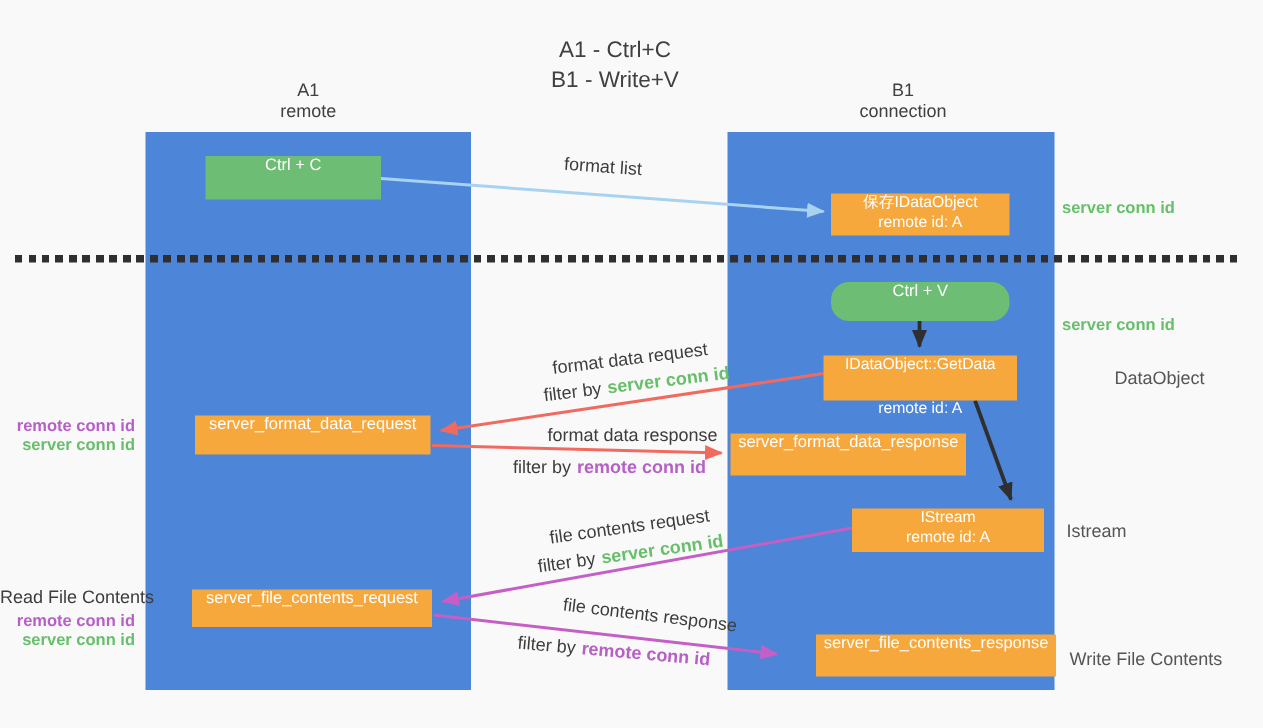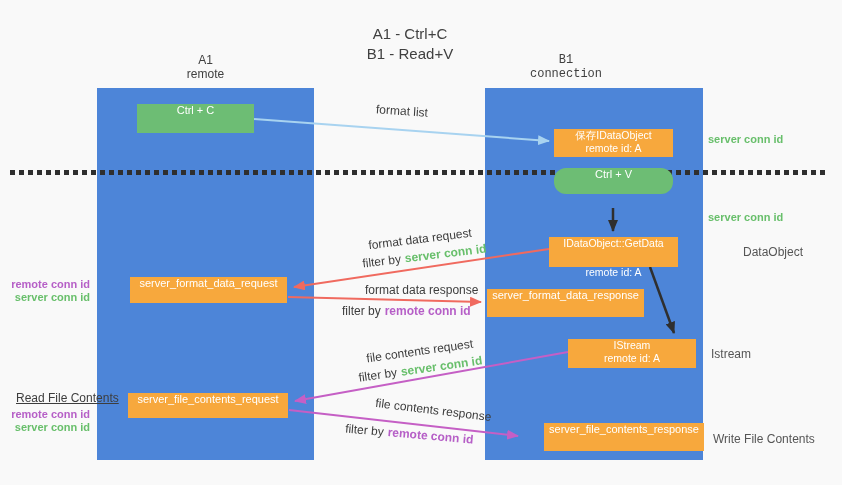--- a/index.html
+++ b/index.html
@@ -29,28 +29,28 @@
   .r-p5{transform:rotate(5deg);}
   .side-group{text-align:right;font-size:11px;line-height:13px;z-index:5;}
 </style>
 </head>
 <body>
 
 <div class="canvas">
 
   <div class="abs title">
     <div>A1 - Ctrl+C</div>
-    <div>B1 - Read+V</div>
+    <div>B1 - Write+V</div>
   </div>
 
   <div class="abs col-header" style="left:97px;width:217px;">
     <div>A1</div>
     <div>remote</div>
   </div>
-  <div class="abs col-header" style="left:457px;width:218px;font-family:Liberation Mono, monospace;">
+  <div class="abs col-header" style="left:493px;width:218px;">
     <div>B1</div>
     <div>connection</div>
   </div>
 
   <div class="abs lane" style="left:97px;top:88px;width:217px;height:372px;"></div>
   <div class="abs lane" style="left:485px;top:88px;width:218px;height:372px;"></div>
 
   <div class="abs dotted"></div>
 
   <svg class="abs arrows" width="842" height="485">
@@ -79,21 +79,21 @@
 
   <div class="abs box green" style="left:137px;top:104px;width:117px;height:29px;">
     <span>Ctrl + C</span>
   </div>
 
   <div class="abs box orange two" style="left:554px;top:129px;width:119px;height:28px;">
     <div>保存IDataObject</div>
     <div>remote id: A</div>
   </div>
 
-  <div class="abs box green" style="left:554px;top:168px;width:119px;height:26px;border-radius:12px;">
+  <div class="abs box green" style="left:554px;top:188px;width:119px;height:26px;border-radius:12px;">
     <span>Ctrl + V</span>
   </div>
 
   <div class="abs box orange two" style="left:549px;top:237px;width:129px;height:30px;gap:16px;">
     <div>IDataObject::GetData</div>
     <div>remote id: A</div>
   </div>
 
   <div class="abs box orange" style="left:130px;top:277px;width:157px;height:26px;">
     <span>server_format_data_request</span>
@@ -136,21 +136,21 @@
   <div class="abs alabel r-p7" style="left:375px;top:403px;">file contents response</div>
   <div class="abs alabel r-p5" style="left:345px;top:427px;">
     <span>filter by</span><span class="purple-b">remote conn id</span>
   </div>
 
   <div class="abs side-group" style="left:0;top:278px;width:90px;">
     <div class="purple-b">remote conn id</div>
     <div class="green-b">server conn id</div>
   </div>
 
-  <div class="abs gray-t" style="left:16px;top:391px;width:93px;text-align:left;color:#3d3d3d;text-decoration:underline;">Read File Contents</div>
+  <div class="abs gray-t" style="left:0;top:391px;width:93px;text-align:left;color:#3d3d3d;">Read File Contents</div>
   <div class="abs side-group" style="left:0;top:408px;width:90px;">
     <div class="purple-b">remote conn id</div>
     <div class="green-b">server conn id</div>
   </div>
 
   <div class="abs green-b" style="left:708px;top:133px;font-size:11px;z-index:5;white-space:nowrap;">server conn id</div>
   <div class="abs green-b" style="left:708px;top:211px;font-size:11px;z-index:5;white-space:nowrap;">server conn id</div>
   <div class="abs gray-t" style="left:711px;top:245px;margin-left:32px;">DataObject</div>
   <div class="abs gray-t" style="left:711px;top:347px;">Istream</div>
   <div class="abs gray-t" style="left:713px;top:432px;">Write File Contents</div>

